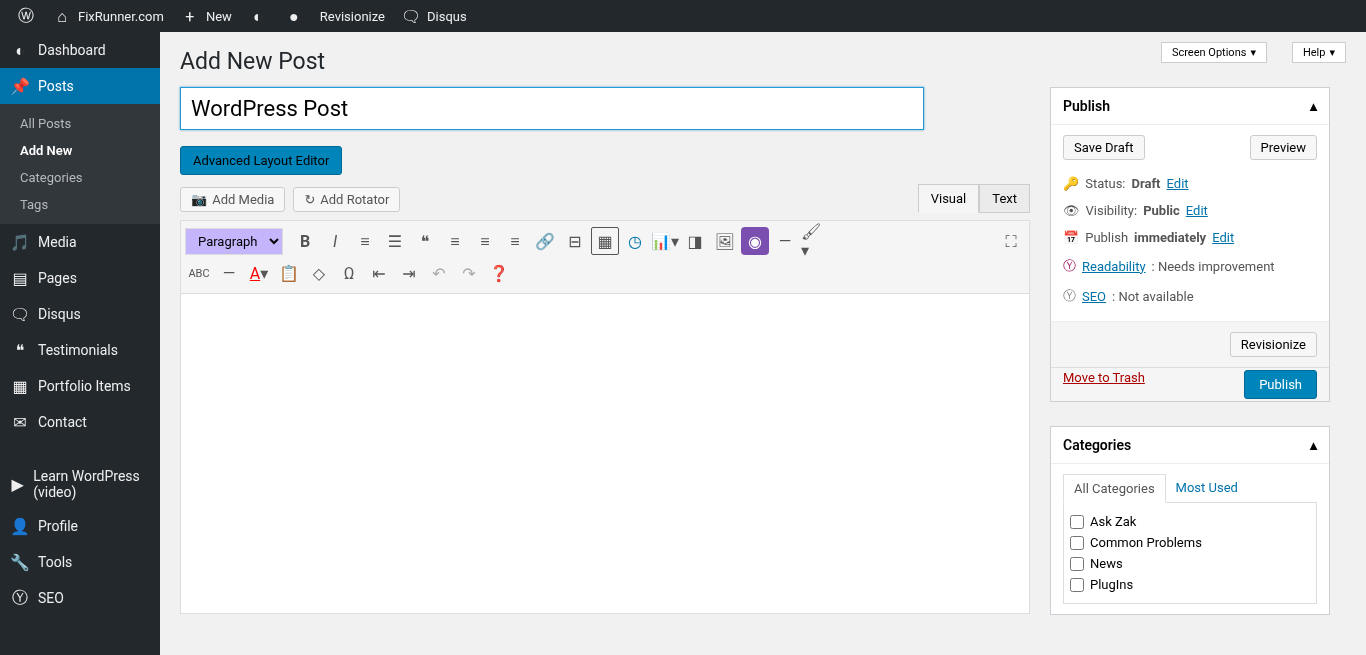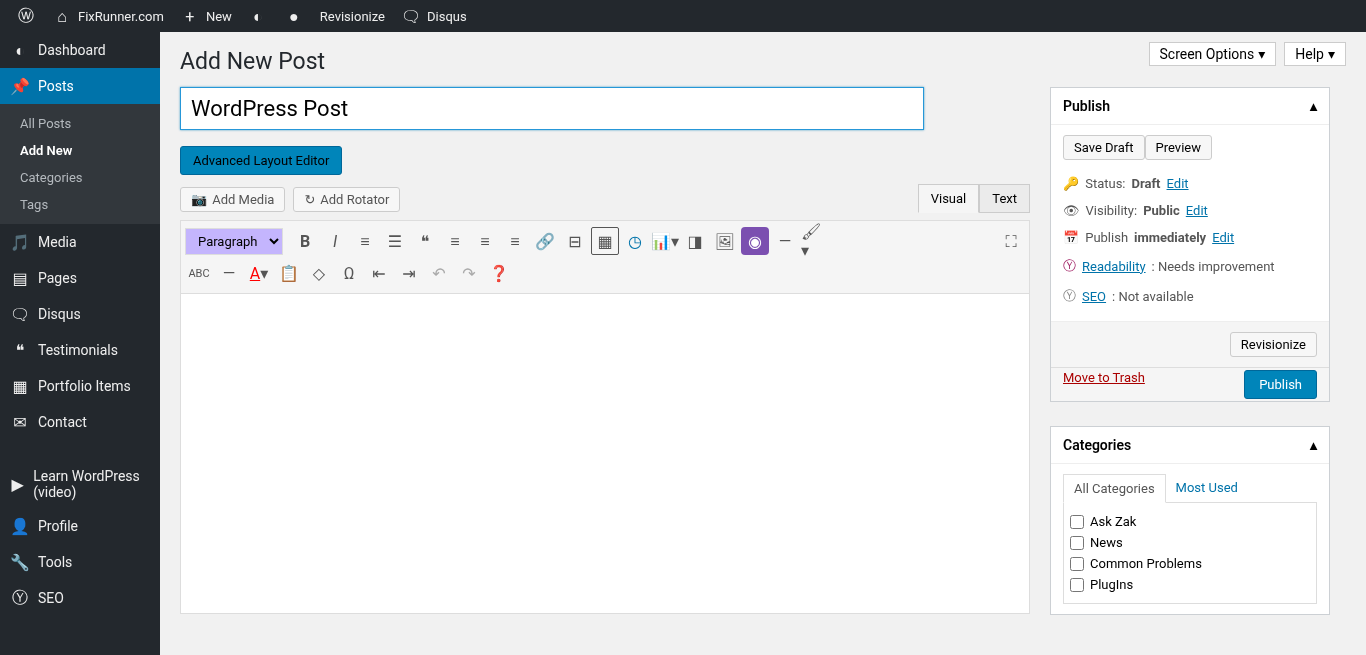--- a/index.html
+++ b/index.html
@@ -9,21 +9,21 @@
 .wrap { display: flex; height: calc(100vh - 32px); }
 .sidebar { background: #23282d; width: 160px; color: #eee; font-size: 14px; overflow-y: auto; }
 .sidebar .item { display: flex; align-items: center; gap: 8px; padding: 8px 10px; color: #eee; cursor: pointer; }
 .sidebar .item.active { background: #0073aa; color: #fff; position: relative; }
 .sidebar .item.active::after { content: ""; position: absolute; right: -8px; top: 50%; transform: translateY(-50%); border: 8px solid transparent; border-right-color: #f1f1f1; }
 .sidebar .sub { background: #32373c; padding: 6px 0; }
 .sidebar .sub .subitem { padding: 6px 20px; font-size: 13px; color: #b4b9be; cursor: pointer; }
 .sidebar .sub .subitem.active { color: #fff; font-weight: 600; }
 .content { flex: 1; padding: 0 20px 20px 20px; overflow-y: auto; position: relative; }
 .topright { position: absolute; top: 10px; right: 20px; display: flex; gap: 8px; }
-.topright .btn { background: #fff; border: 1px solid #ccc; padding: 3px 10px; font-size: 14px; cursor: pointer; display: flex; align-items: center; gap: 4px; }
+.topright .btn { background: #fff; border: 1px solid #ccc; padding: 3px 10px; font-size: 11px; cursor: pointer; display: flex; align-items: center; gap: 4px; margin-left: 17px; }
 h1.page-title { font-size: 23px; font-weight: 400; padding: 16px 0 12px 0; color: #23282d; }
 .title-input { width: 744px; max-width: 100%; padding: 8px 10px; font-size: 22px; border: 1px solid #2697d8; outline: none; box-shadow: 0 0 2px rgba(30,140,190,.8); }
 .main-cols { display: flex; gap: 20px; margin-top: 0; }
 .left-col { flex: 1; max-width: 850px; }
 .right-col { width: 280px; }
 .btn-blue { background: #0085ba; border: 1px solid #006799; color: #000000; padding: 6px 12px; font-size: 13px; border-radius: 3px; cursor: pointer; margin: 16px 0 12px 0; display: inline-block; }
 .media-row { display: flex; gap: 8px; margin-bottom: 8px; position: relative; }
 .btn-gray { background: #f7f7f7; border: 1px solid #ccc; color: #555; padding: 4px 10px; font-size: 13px; border-radius: 3px; cursor: pointer; display: flex; align-items: center; gap: 5px; }
 .tabs-vt { position: absolute; right: 0; bottom: -1px; display: flex; }
 .tabs-vt .tab { border: 1px solid #ccc; padding: 6px 12px; font-size: 13px; cursor: pointer; background: #ebebeb; }
@@ -33,21 +33,21 @@
 .format-sel { border: 1px solid #ddd; background: #c4b5fd; padding: 4px 8px; font-size: 13px; margin-right: 6px; }
 .tbtn { width: 28px; height: 28px; display: flex; align-items: center; justify-content: center; cursor: pointer; border-radius: 2px; color: #555; font-size: 16px; }
 .tbtn.boxed { border: 1px solid #555; }
 .tbtn.circled { color: #0073aa; }
 .tbtn.purple { background: #7b4fb0; color: #fff; border-radius: 4px; }
 .fullscreen { margin-left: auto; }
 .editor-body { background: #fff; border: 1px solid #ddd; border-top: none; min-height: 320px; }
 .metabox { background: #fff; border: 1px solid #ccd0d4; margin-bottom: 24px; }
 .metabox-header { padding: 10px 12px; font-size: 14px; font-weight: 600; border-bottom: 1px solid #eee; display: flex; justify-content: space-between; cursor: pointer; }
 .metabox-body { padding: 10px 12px; font-size: 13px; }
-.pub-row { display: flex; justify-content: flex-start; margin-bottom: 10px; }
+.pub-row { display: flex; justify-content: space-between; margin-bottom: 10px; }
 .pub-line { display: flex; align-items: center; gap: 6px; padding: 6px 0; font-size: 13px; color: #555; }
 .pub-line .link { color: #0073aa; text-decoration: underline; cursor: pointer; }
 .pub-actions { border-top: 1px solid #ddd; padding: 2px 12px; background: #f5f5f5; display: flex; justify-content: space-between; flex-wrap: wrap; gap: 8px; align-items: flex-start; }
 .btn-white { background: #f7f7f7; border: 1px solid #ccc; padding: 4px 10px; font-size: 13px; border-radius: 3px; cursor: pointer; }
 .btn-publish { background: #0085ba; border: 1px solid #006799; color: #fff; padding: 6px 14px; font-size: 13px; border-radius: 3px; cursor: pointer; }
 .trash-link { color: #a00; text-decoration: underline; cursor: pointer; font-size: 13px; }
 .cat-tabs { display: flex; border-bottom: 1px solid #ddd; }
 .cat-tab { padding: 6px 10px; font-size: 13px; color: #0073aa; cursor: pointer; }
 .cat-tab.active { border: 1px solid #ddd; border-bottom: 1px solid #fff; margin-bottom: -1px; background: #fff; color: #555; }
 .cat-list { max-height: 140px; overflow-y: auto; padding: 8px 4px; border: 1px solid #ddd; border-top: none; }
@@ -283,25 +283,25 @@
               <div class="cat-tab active">All Categories</div>
               <div class="cat-tab">Most Used</div>
             </div>
             <div class="cat-list">
               <div class="cat-item">
                   <input type="checkbox" style="">
                   <span>Ask Zak</span>
                 </div>
               <div class="cat-item">
                   <input type="checkbox" style="">
-                  <span>News</span>
+                  <span>Common Problems</span>
                 </div>
               <div class="cat-item">
                   <input type="checkbox" style="">
-                  <span>Common Problems</span>
+                  <span>News</span>
                 </div>
               <div class="cat-item">
                   <input type="checkbox" style="">
                   <span>PlugIns</span>
                 </div>
             </div>
           </div>
         </div>
       </div>
     </div>

